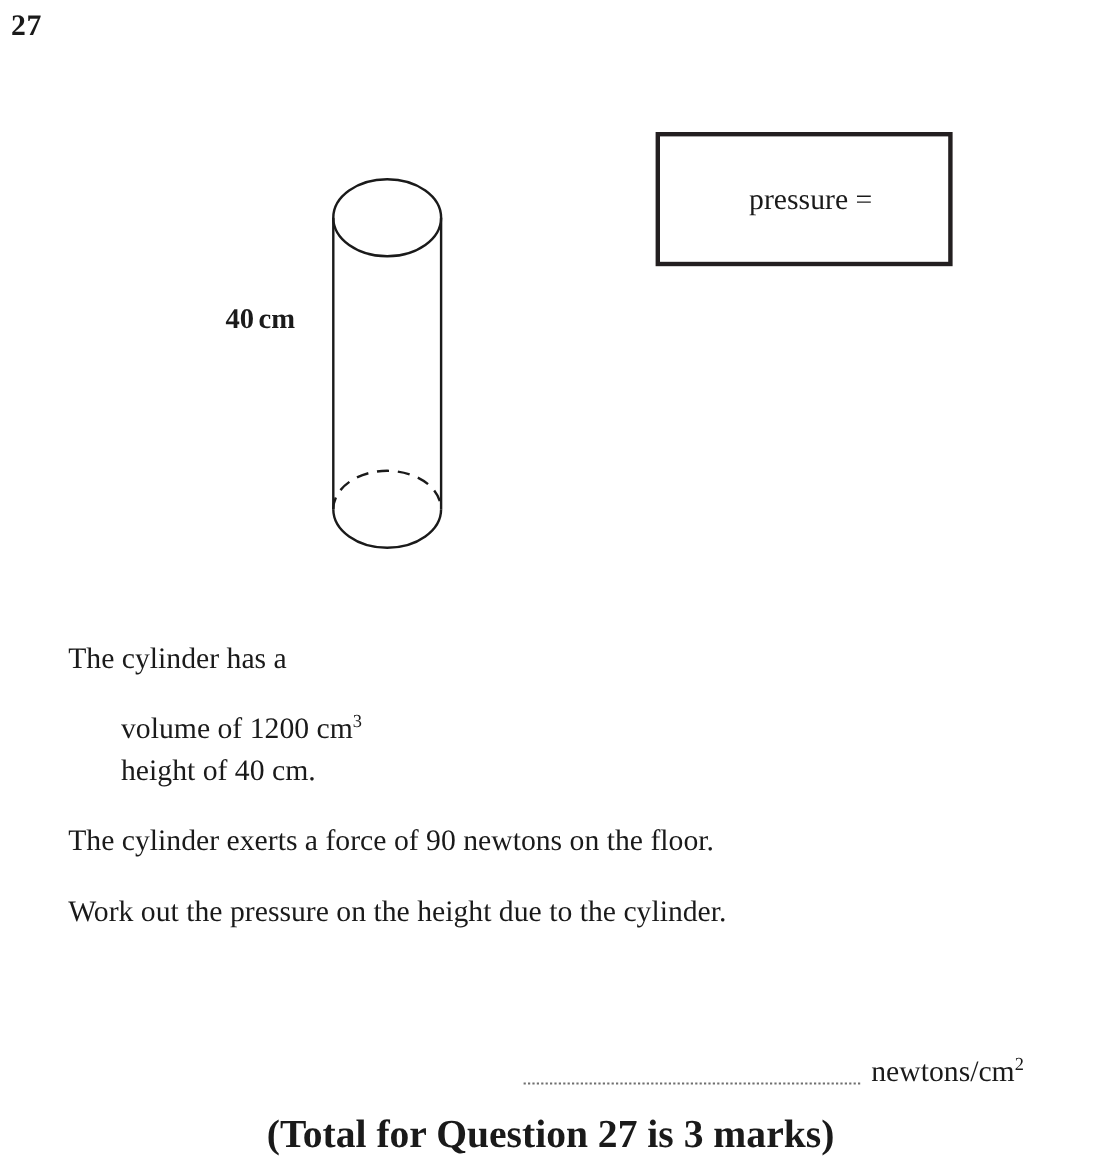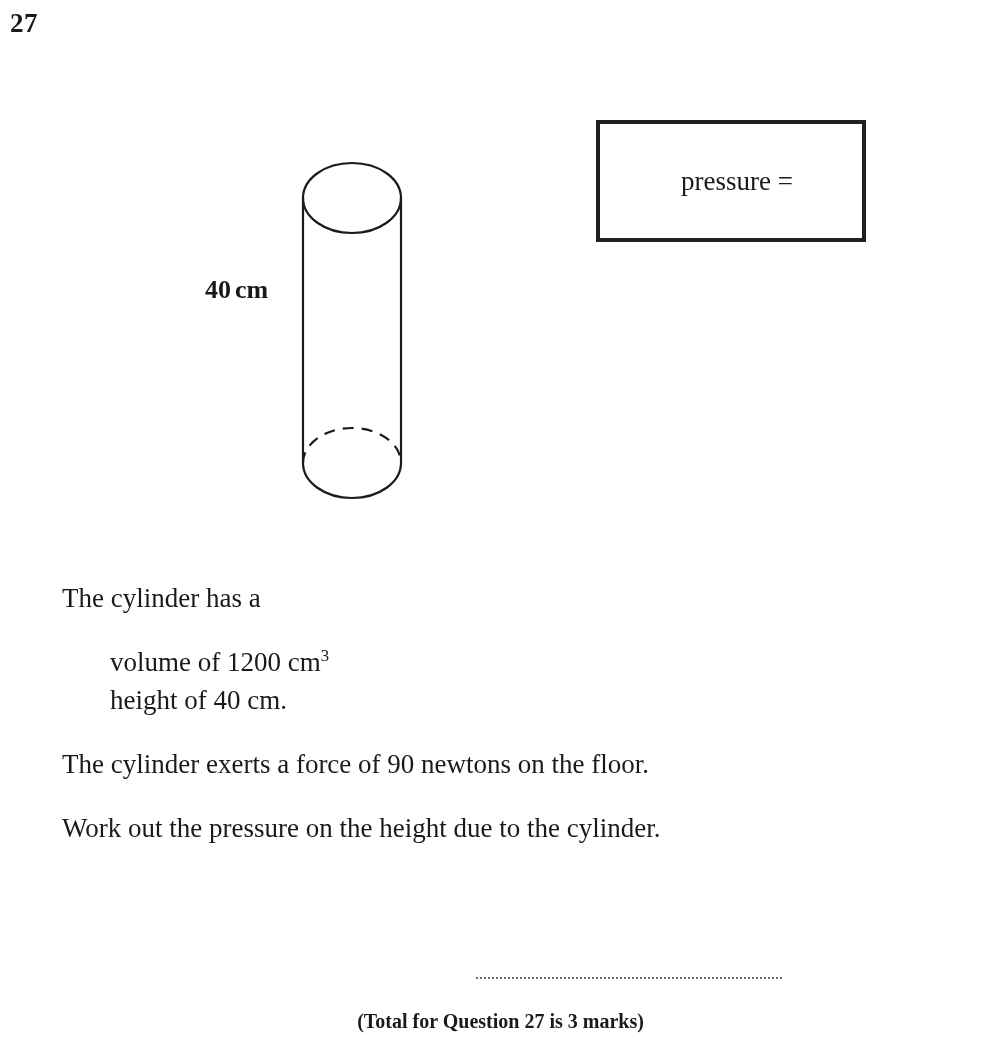--- a/index.html
+++ b/index.html
@@ -135,21 +135,21 @@
     top: 4px;
   }
 
   
   #footer-total {
     position: absolute;
     left: 0;
     top: 1010px;
     width: 1001px;
     text-align: center;
-    font-size: 20px;
+    font-size: 36px;
     font-weight: bold;
   }
 </style>
 </head>
 <body>
 
 <div id="question-header">
   <span id="question-number">27</span>
 </div>
 
@@ -181,15 +181,16 @@
 <div class="body-line" id="line-volume"><span>volume of 1200 cm</span><sup>3</sup></div>
 
 <div class="body-line" id="line-height">height of 40 cm.</div>
 
 <div class="body-line" id="line-force">The cylinder exerts a force of 90 newtons on the floor.</div>
 
 <div class="body-line" id="line-workout">Work out the pressure on the height due to the cylinder.</div>
 
 <div id="answer-row">
   <div id="answer-dots"></div>
+  <span id="answer-units"><span>newtons/cm</span><sup>2</sup></span>
 </div>
 
 <div id="footer-total">(Total for Question 27 is 3 marks)</div>
 
 </body></html>

